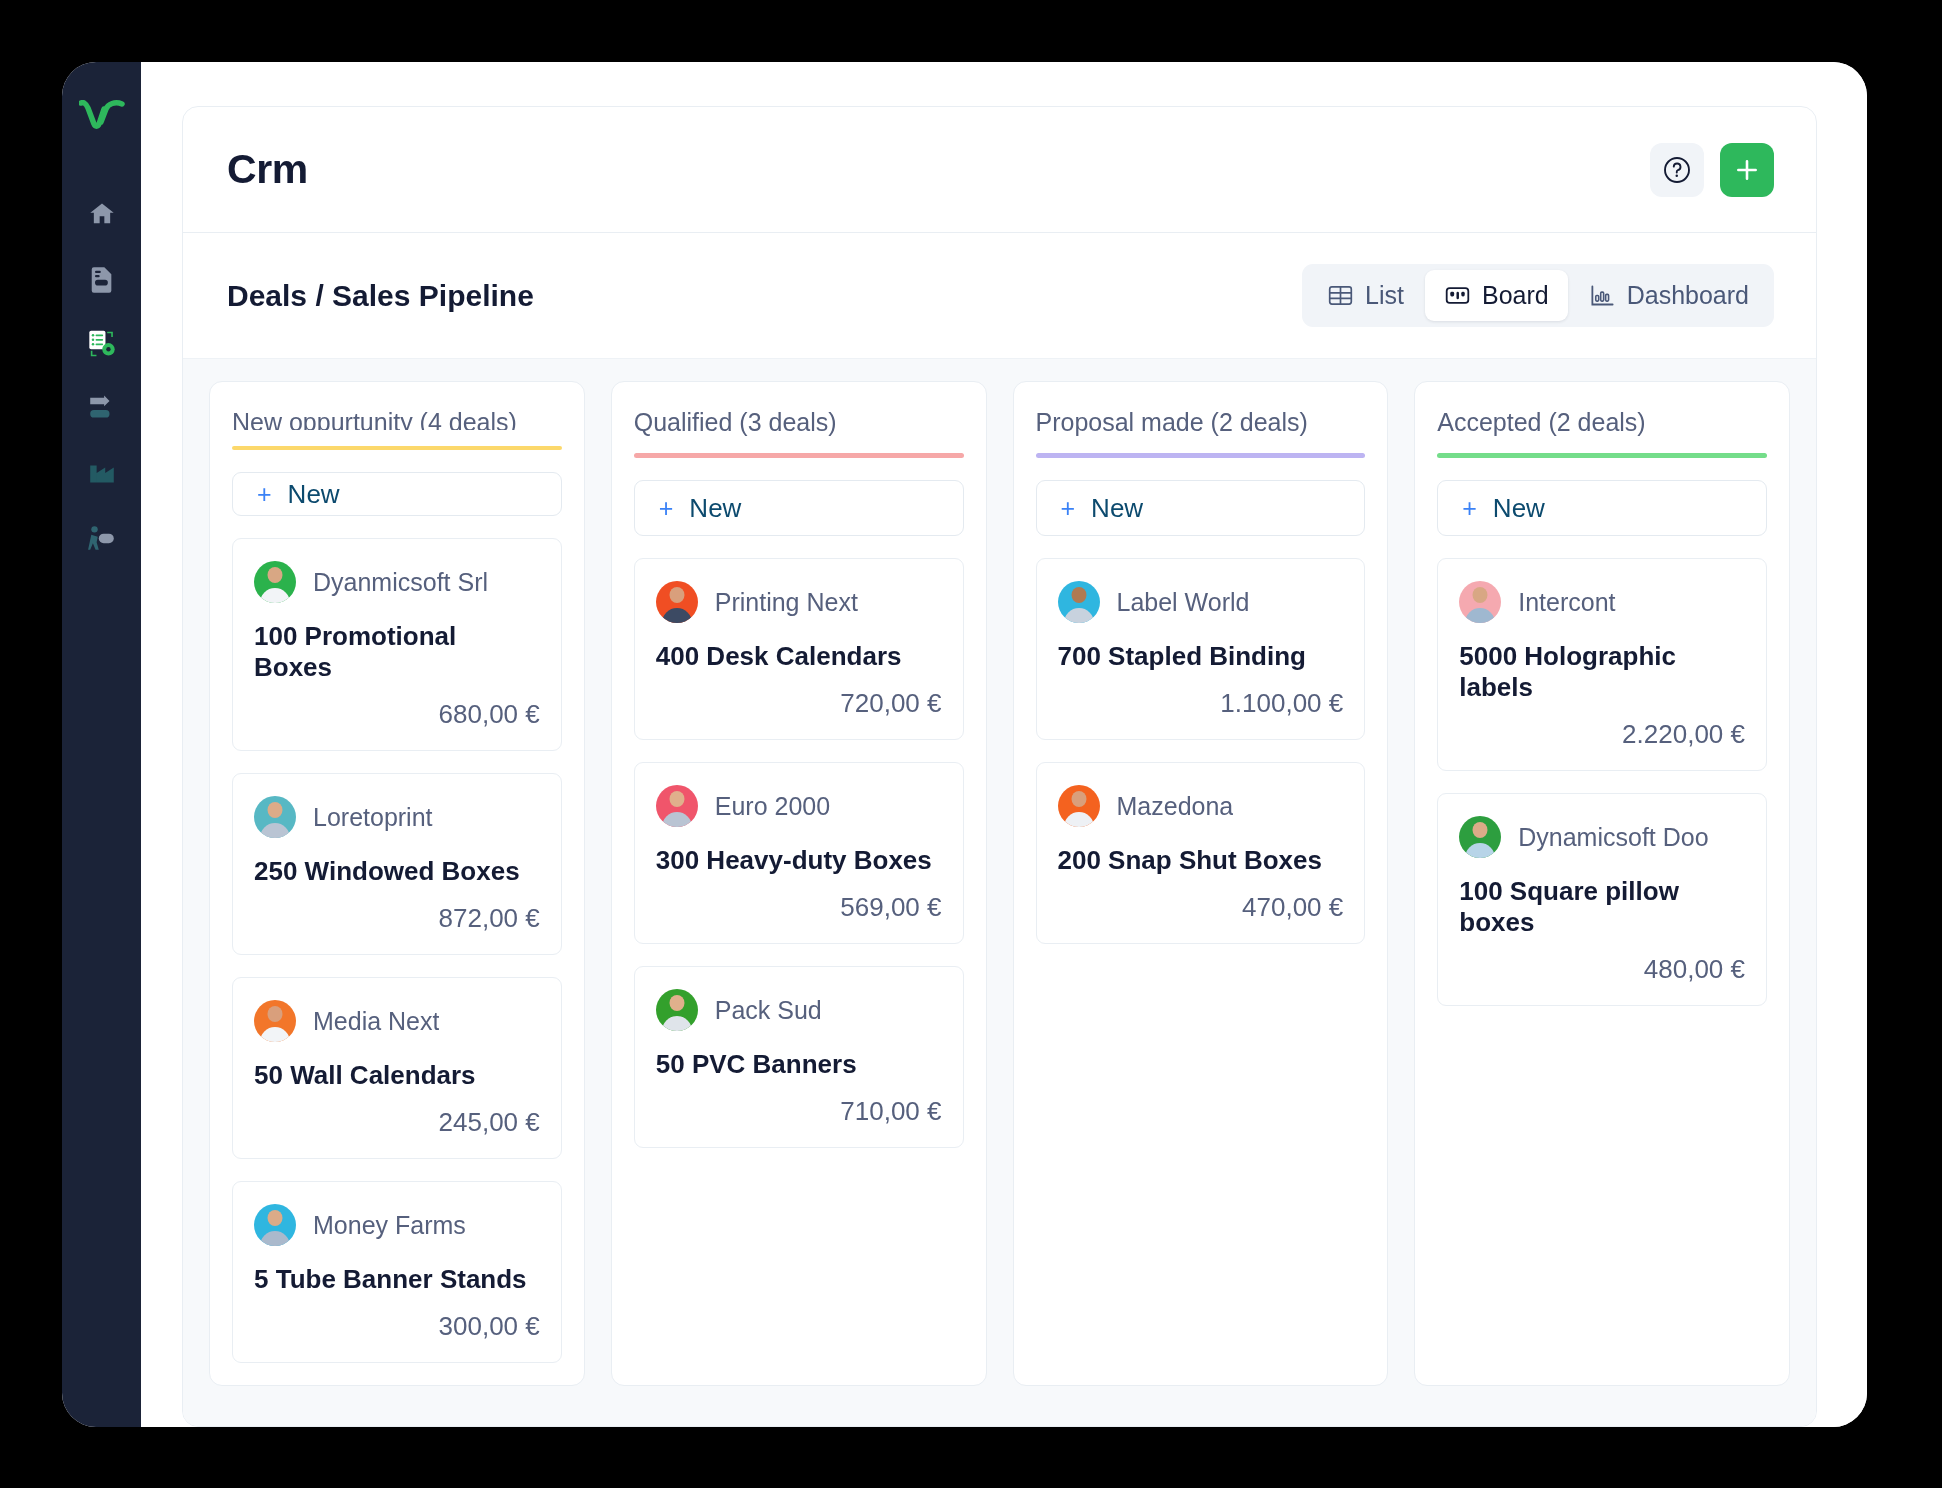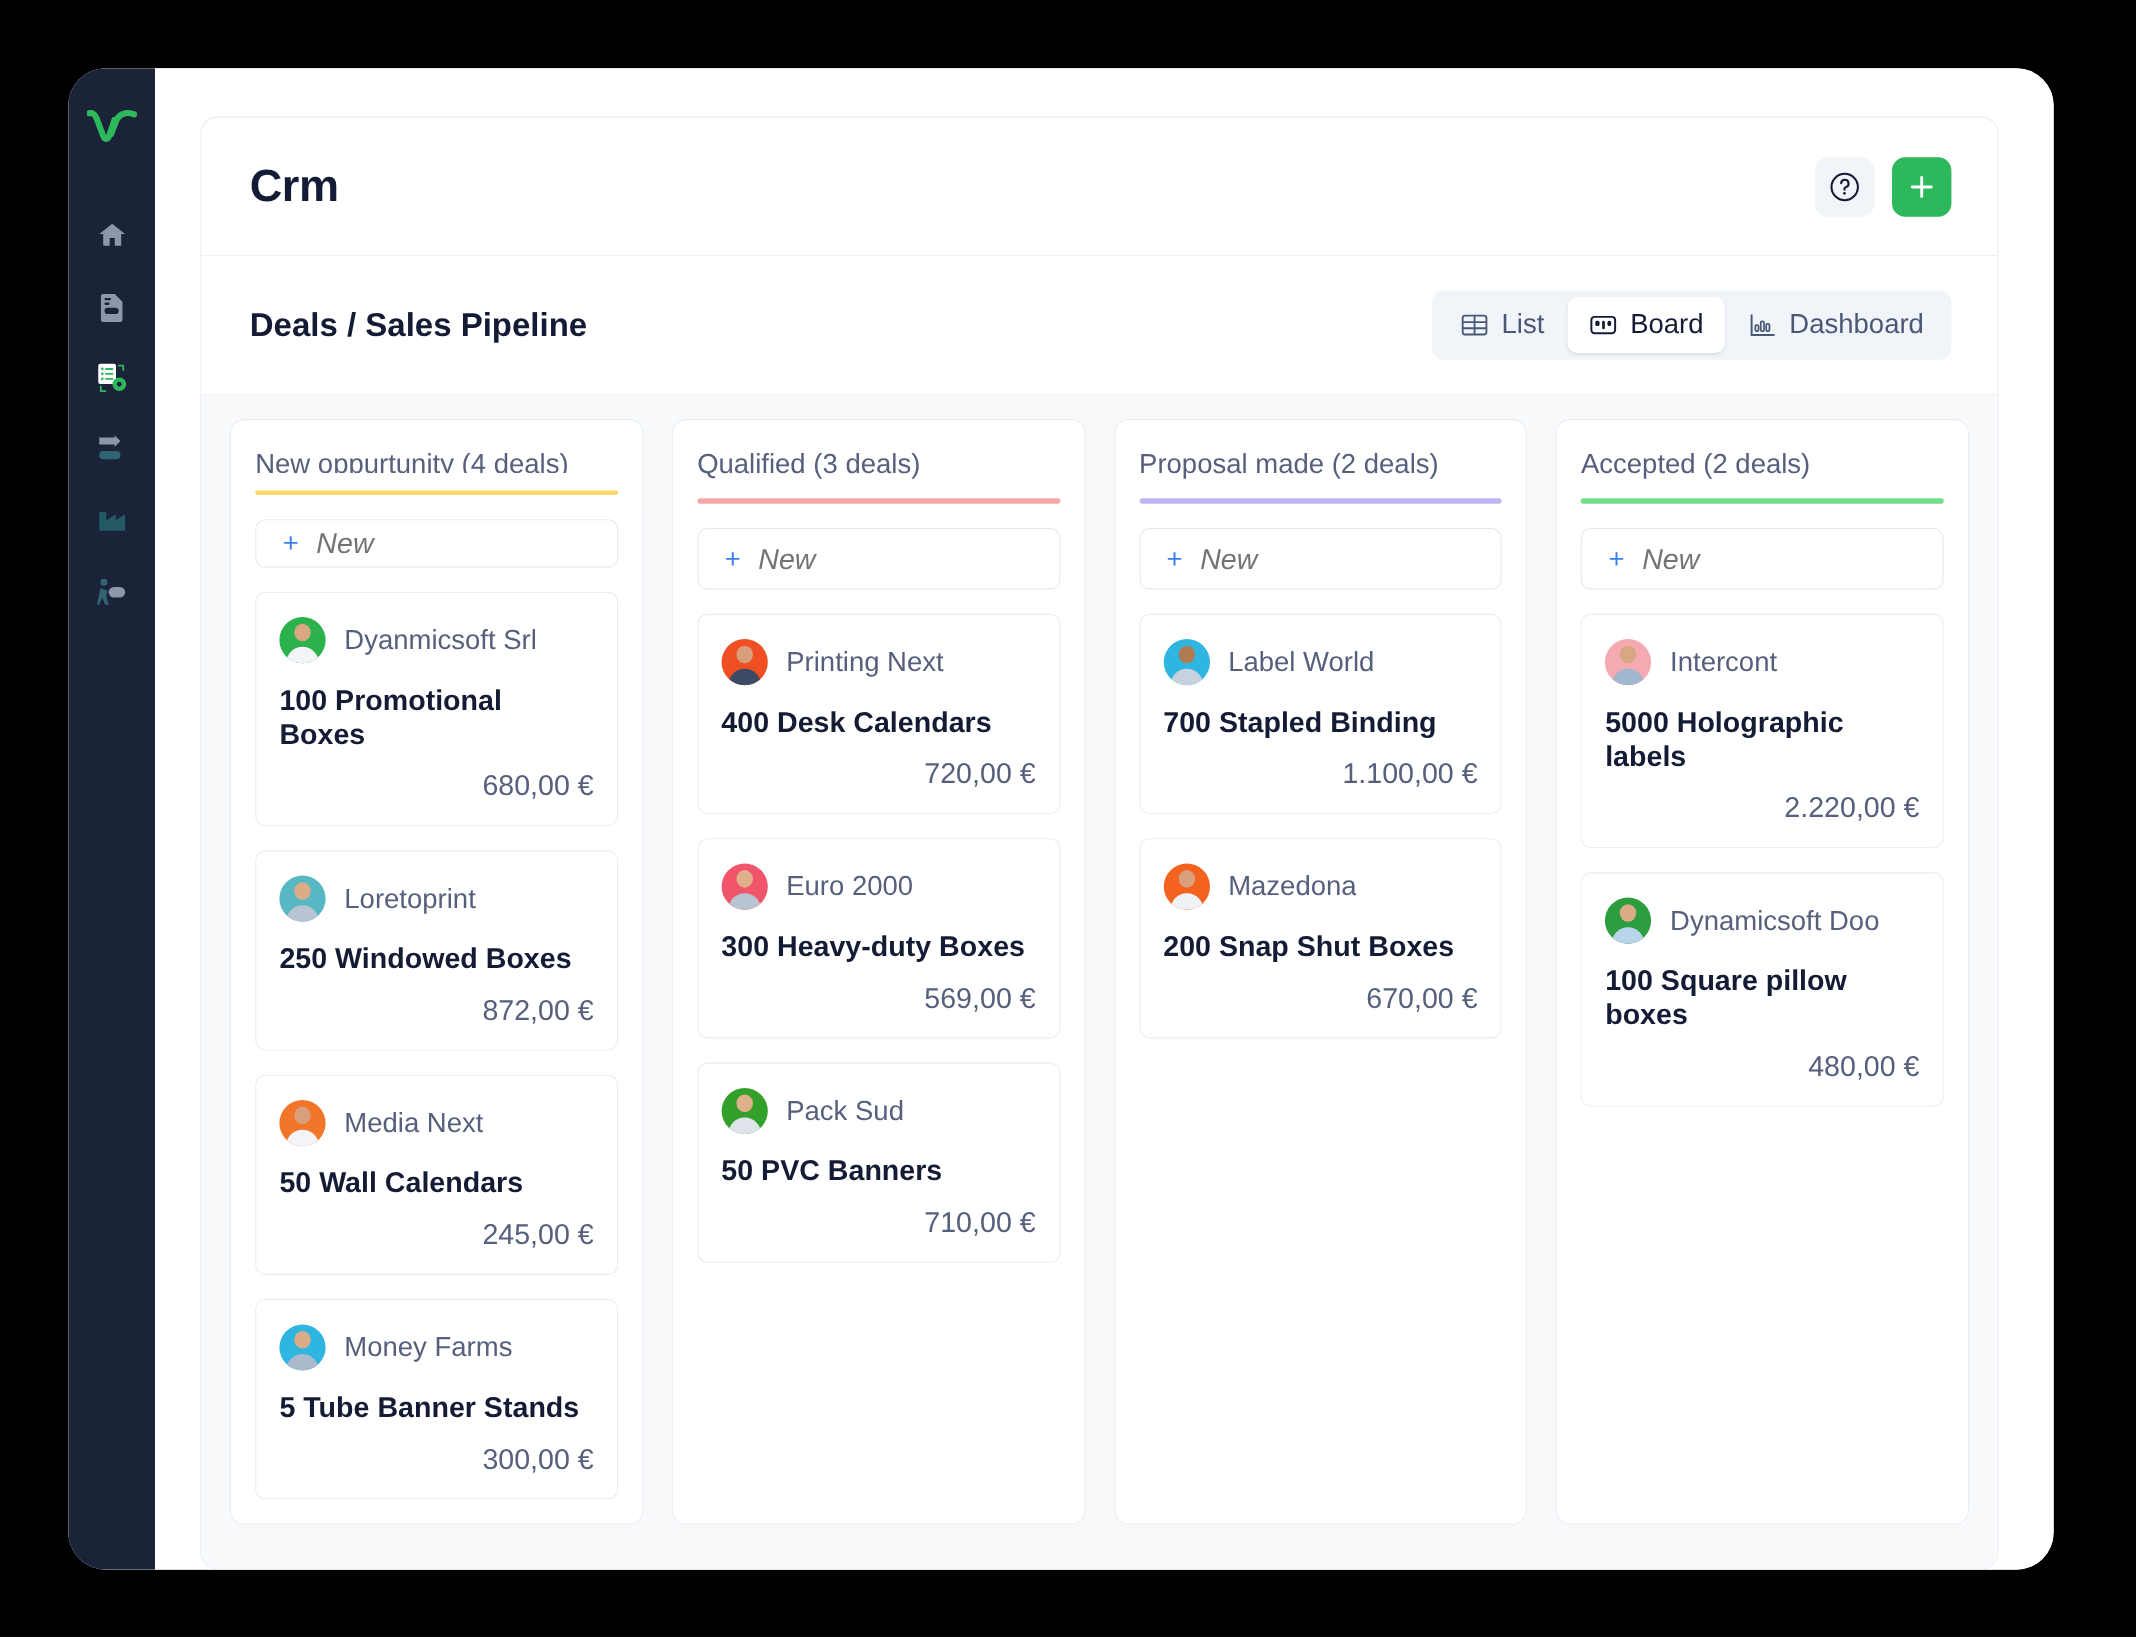--- a/index.html
+++ b/index.html
@@ -178,21 +178,21 @@
     border-radius: 9px;
     height: 56px;
     display: flex; align-items: center;
     padding-left: 24px;
     gap: 16px;
     cursor: pointer;
     font-family: inherit;
     margin-bottom: 22px;
   }
   .new-btn .plus { color: #3b82f6; font-size: 25px; line-height: 1; }
-  .new-btn .lbl  { color: #737373; font-size: 26px; font-style: italic; }
+  .new-btn .lbl  { color: #0c4a6e; font-size: 26px; }
 
   .cards { display: flex; flex-direction: column; gap: 22px; }
   .deal-card {
     background: #ffffff;
     border: 1px solid #e9eef3;
     border-radius: 9px;
     padding: 22px 21px 20px 21px;
   }
   .deal-top { display: flex; align-items: center; gap: 17px; margin-bottom: 18px; }
   .avatar {
@@ -468,21 +468,21 @@
                 </div>
                 <div class="deal-card">
                   <div class="deal-top">
                     <div class="avatar" style="background: rgb(244, 98, 31);">
                       <div class="head" style="background: rgb(217, 159, 124);"></div>
                       <div class="body" style="background: rgb(238, 241, 245);"></div>
                     </div>
                     <div class="company">Mazedona</div>
                   </div>
                   <div class="deal-title">200 Snap Shut Boxes</div>
-                  <div class="deal-amount">670,00 €</div>
+                  <div class="deal-amount">470,00 €</div>
                 </div>
               </div>
             </div>
             <div class="column">
               <div class="col-title">Accepted  (2 deals)</div>
               <div class="col-rule" style="background: rgb(116, 221, 138);"></div>
               <button class="new-btn">
                 <span class="plus">+</span>
                 <span class="lbl">New</span>
               </button>

